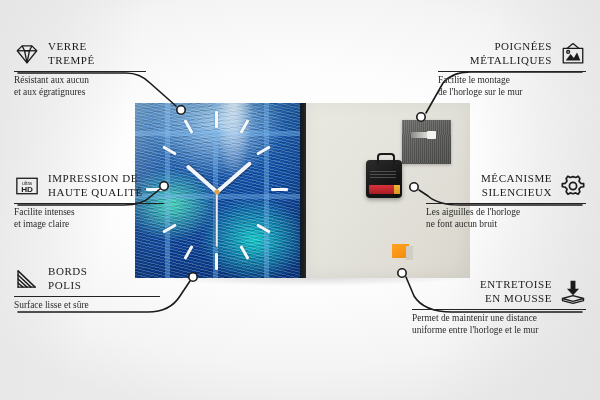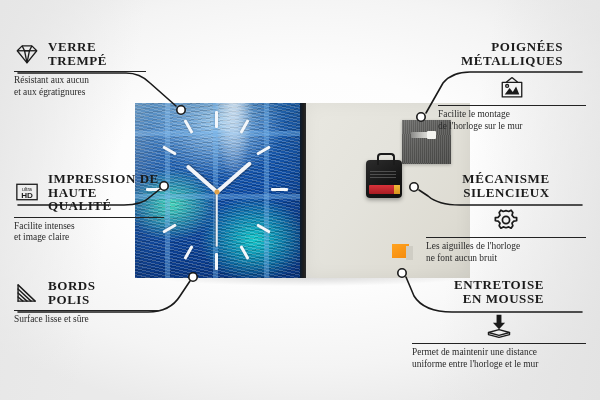--- a/index.html
+++ b/index.html
@@ -107,41 +107,41 @@
   .hand{position:absolute;background:#f2f5f9;border-radius:2px;
         box-shadow:0 1px 2px rgba(0,0,0,.35);transform-origin:0% 50%;}
   .cap{position:absolute;width:5px;height:5px;background:#e0a24a;border-radius:50%;
        transform:translate(-50%,-50%);}
 
   
   .callout{position:absolute;}
   .callout .row{display:flex;align-items:center;gap:8px;}
   .callout .title{
     font-family:"Liberation Serif", serif;
-    font-weight:bold;font-size:13px;letter-spacing:.55px;
+    font-weight:normal;font-size:11px;letter-spacing:.55px;
     color:#1b1b1b;line-height:13.5px;text-transform:uppercase;
   }
   .callout .rule{height:1.3px;background:#232323;margin:4px 0 3px;}
   .callout .sub{
     font-family:"Liberation Serif", serif;
     font-size:9.4px;line-height:11.4px;color:#2b2b2b;
   }
   .ico{width:26px;height:26px;flex:0 0 26px;display:block;}
 
   .left{left:14px;}
   .left .title{text-align:left;}
   .left .sub{text-align:left;}
   .right{right:14px;}
-  .right .row{flex-direction:column;justify-content:flex-end;}
+  .right .row{justify-content:flex-end;}
   .right .title{text-align:right;}
   .right .sub{text-align:left;}
 
   #c-verre{top:40px;width:132px;}
   #c-impression{top:172px;width:150px;}
-  #c-bords{top:279px;width:146px;}
+  #c-bords{top:265px;width:146px;}
   #c-poignees{top:40px;width:148px;}
   #c-mecanisme{top:172px;width:160px;}
   #c-entretoise{top:278px;width:174px;}
 </style>
 </head>
 <body>
 
 <div id="stage">
 
   <div class="shadow"></div>

